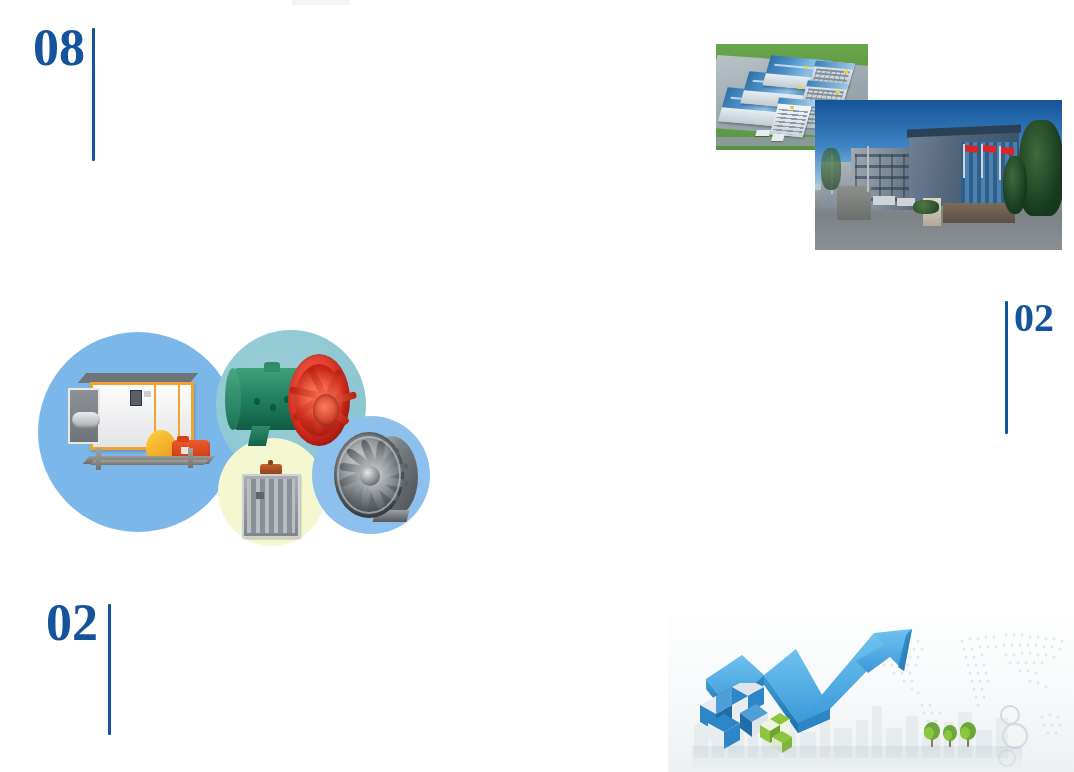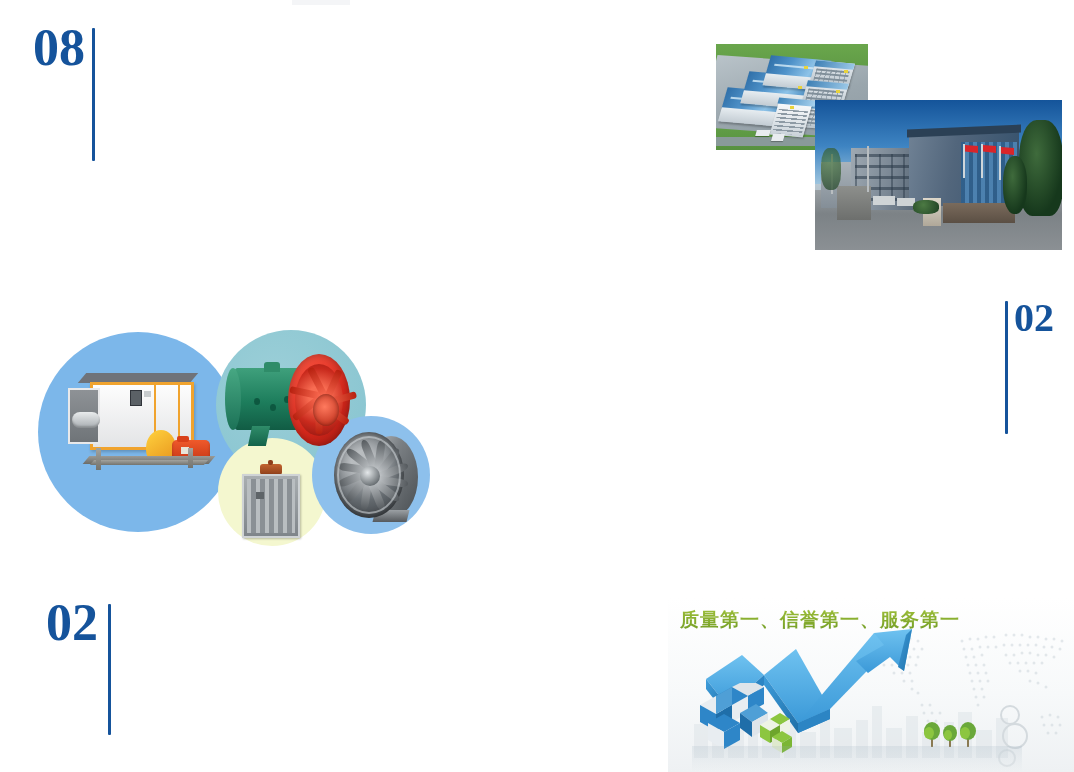--- a/index.html
+++ b/index.html
@@ -541,21 +541,20 @@
         <rect x="198" y="30" width="16" height="30"></rect>
         <rect x="218" y="18" width="12" height="42"></rect>
         <rect x="234" y="34" width="18" height="26"></rect>
         <rect x="256" y="24" width="10" height="36"></rect>
         <rect x="270" y="14" width="14" height="46"></rect>
         <rect x="288" y="32" width="16" height="28"></rect>
         <rect x="308" y="20" width="12" height="40"></rect>
       </g>
     </svg>
 
-    <div class="bn-text">质量第一、信誉第一、服务第一</div>
 
     <svg class="bn-arrow" viewBox="0 0 260 110">
       <defs>
         <linearGradient id="gTop" x1="0" y1="0" x2="0" y2="1">
           <stop offset="0" stop-color="#6fc2f0"></stop>
             <stop offset="1" stop-color="#3b99d8"></stop>
         </linearGradient>
         <linearGradient id="gSide" x1="0" y1="0" x2="1" y2="1">
           <stop offset="0" stop-color="#3e9ddb"></stop>
             <stop offset="1" stop-color="#1f6fa8"></stop>

